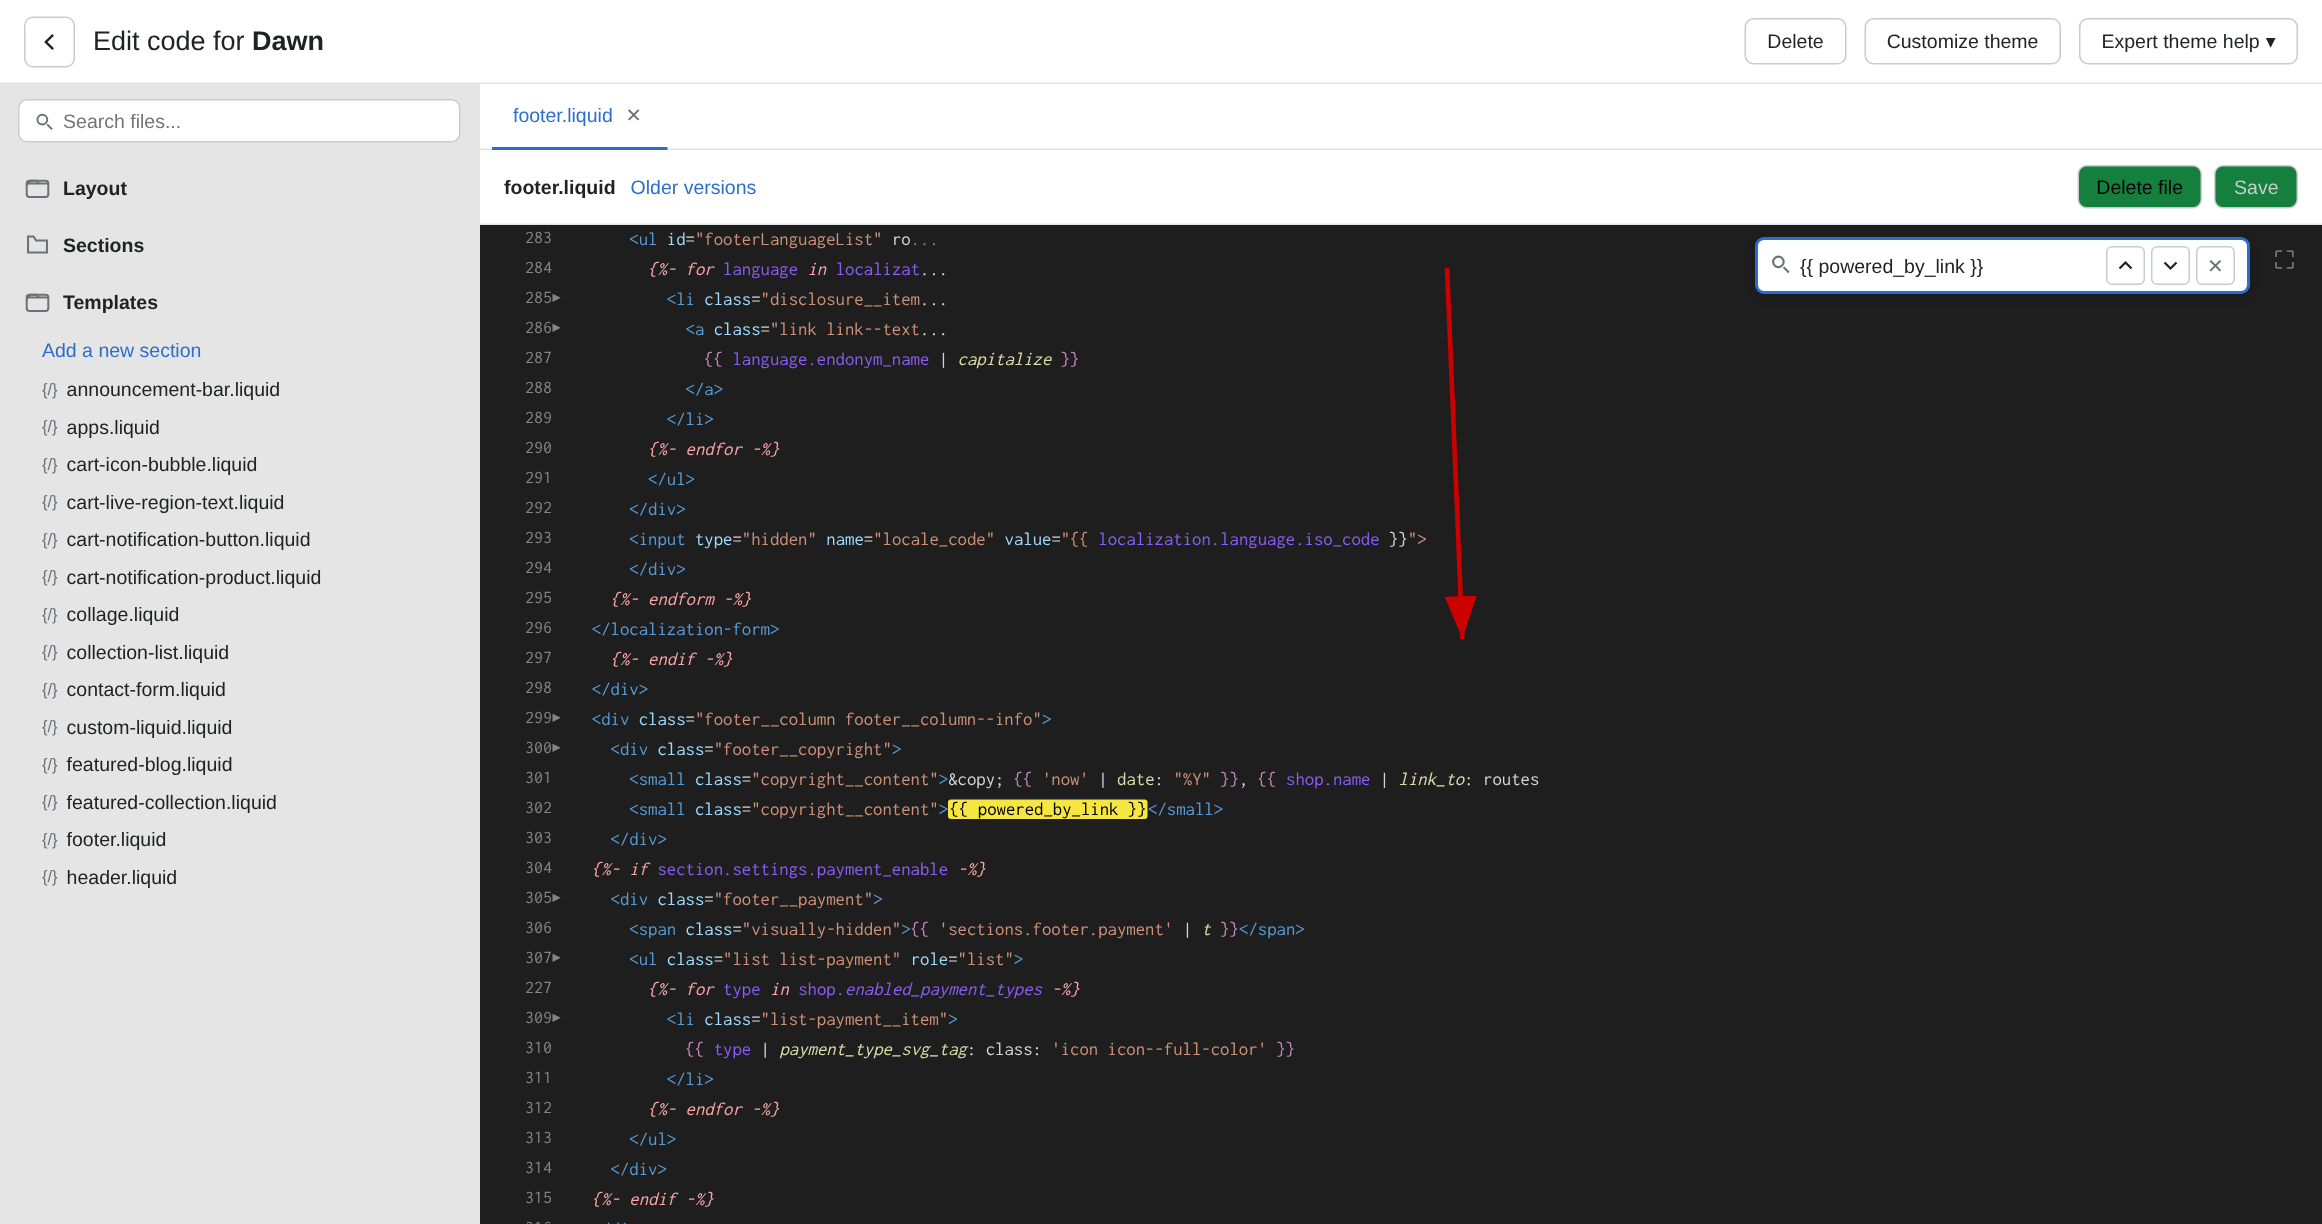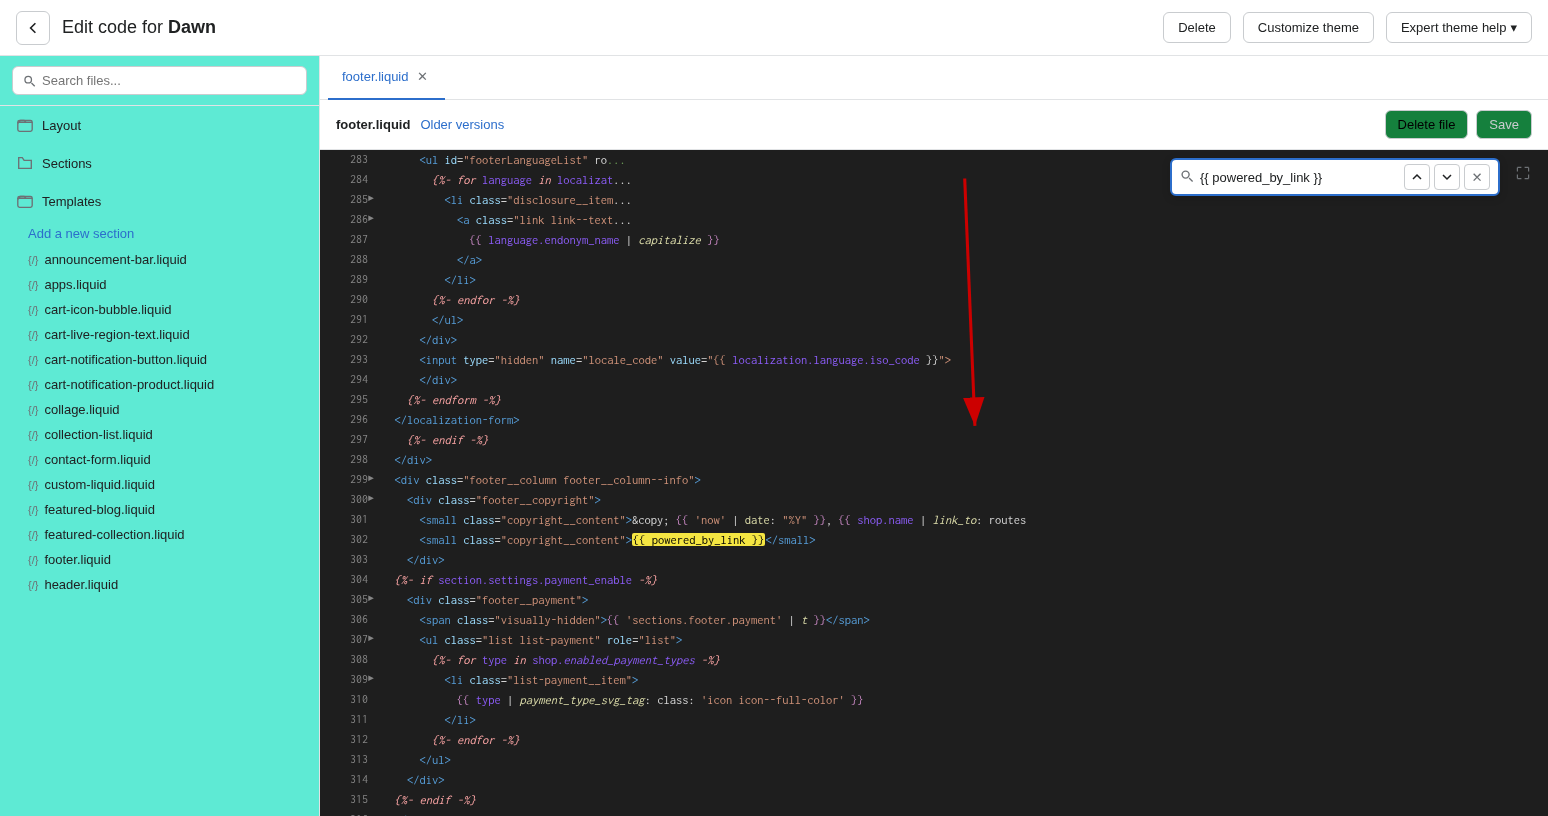--- a/index.html
+++ b/index.html
@@ -11,26 +11,26 @@
     .back-btn svg { width: 16px; height: 16px; }
     .topbar-title { font-size: 18px; color: #202223; flex: 1; }
     .topbar-title strong { font-weight: 600; }
     .topbar-btn { padding: 7px 14px; border: 1px solid #c9cccf; border-radius: 6px; background: #fff; font-size: 13px; cursor: pointer; color: #202223; white-space: nowrap; }
     .expert-btn { display: flex; align-items: center; gap: 4px; }
 
     
     .main { display: flex; height: calc(816px - 56px); }
 
     
-    .sidebar { width: 320px; min-width: 320px; background: #5eead4; border-right: 1px solid #e1e3e5; display: flex; flex-direction: column; overflow: hidden; }
+    .sidebar { width: 320px; min-width: 320px; background: #e5e5e5; border-right: 1px solid #e1e3e5; display: flex; flex-direction: column; overflow: hidden; }
     .search-bar { padding: 10px 12px; border-bottom: 1px solid #e1e3e5; }
     .search-input-wrap { display: flex; align-items: center; gap: 6px; border: 1px solid #c9cccf; border-radius: 6px; padding: 6px 10px; background: #fff; }
     .search-input-wrap input { border: none; outline: none; font-size: 13px; color: #6d7175; width: 100%; background: transparent; }
     .sidebar-scroll { flex: 1; overflow-y: auto; }
-    .sidebar-section-header { display: flex; align-items: center; gap: 8px; padding: 10px 16px; font-weight: 400; font-size: 13px; color: #202223; cursor: pointer; }
+    .sidebar-section-header { display: flex; align-items: center; gap: 8px; padding: 10px 16px; font-weight: 700; font-size: 13px; color: #202223; cursor: pointer; }
     .sidebar-folder-icon { width: 18px; height: 18px; }
     .sidebar-add-link { display: block; padding: 6px 16px 6px 28px; color: #2c6ecb; font-size: 13px; cursor: pointer; text-decoration: none; }
     .sidebar-file-item { display: flex; align-items: center; gap: 6px; padding: 5px 16px 5px 28px; font-size: 13px; color: #202223; cursor: pointer; }
     .file-icon { font-size: 11px; color: #6d7175; flex-shrink: 0; }
 
     
     .editor-area { flex: 1; display: flex; flex-direction: column; background: #fff; overflow: hidden; }
 
     
     .tabs-bar { display: flex; align-items: center; border-bottom: 1px solid #e1e3e5; padding: 0; background: #fff; height: 44px; padding-left: 8px; }
@@ -380,21 +380,21 @@
       <td class="line-num">306</td>
       <td class="line-arrow"></td>
       <td class="line-code">      <span class="c-tag">&lt;span</span> <span class="c-attr">class</span>=<span class="c-str">"visually-hidden"</span><span class="c-tag">&gt;</span><span class="c-liq">{{</span> <span class="c-str">'sections.footer.payment'</span> <span class="c-text">|</span> <span class="c-liqfilt c-italic">t</span> <span class="c-liq">}}</span><span class="c-tag">&lt;/span&gt;</span></td>
     </tr>
               <tr>
       <td class="line-num">307</td>
       <td class="line-arrow">▶</td>
       <td class="line-code">      <span class="c-tag">&lt;ul</span> <span class="c-attr">class</span>=<span class="c-str">"list list-payment"</span> <span class="c-attr">role</span>=<span class="c-str">"list"</span><span class="c-tag">&gt;</span></td>
     </tr>
               <tr>
-      <td class="line-num">308</td>
+      <td class="line-num">227</td>
       <td class="line-arrow"></td>
       <td class="line-code">        <span class="c-liqkw">{%-</span> <span class="c-liqkw">for</span> <span class="c-liqvar">type</span> <span class="c-liqkw">in</span> <span class="c-liqvar">shop.<span class="c-italic">enabled_payment_types</span></span> <span class="c-liqkw">-%}</span></td>
     </tr>
               <tr>
       <td class="line-num">309</td>
       <td class="line-arrow">▶</td>
       <td class="line-code">          <span class="c-tag">&lt;li</span> <span class="c-attr">class</span>=<span class="c-str">"list-payment__item"</span><span class="c-tag">&gt;</span></td>
     </tr>
               <tr>
       <td class="line-num">310</td>

